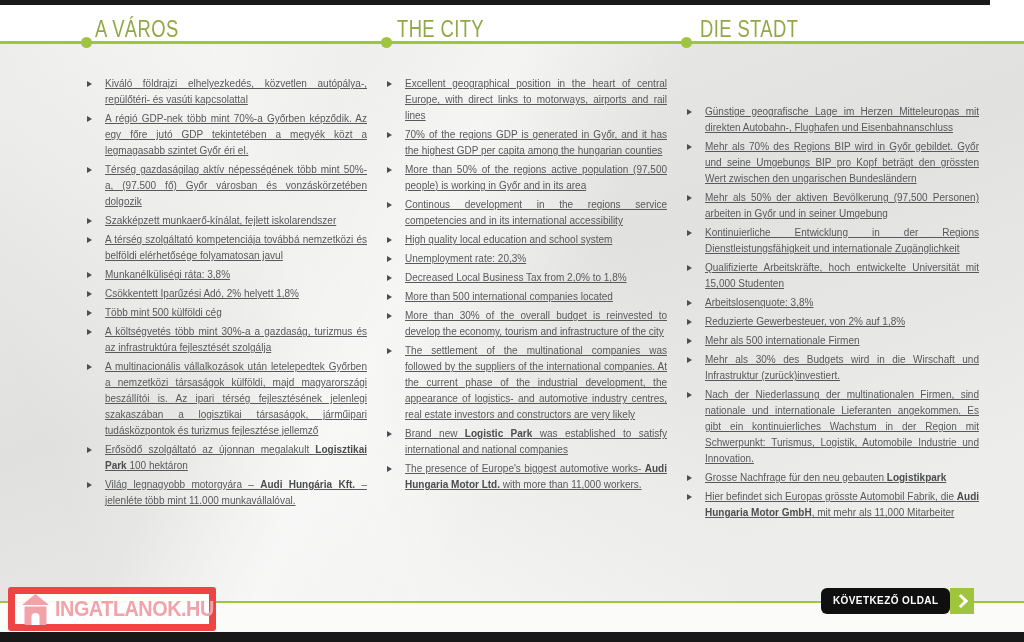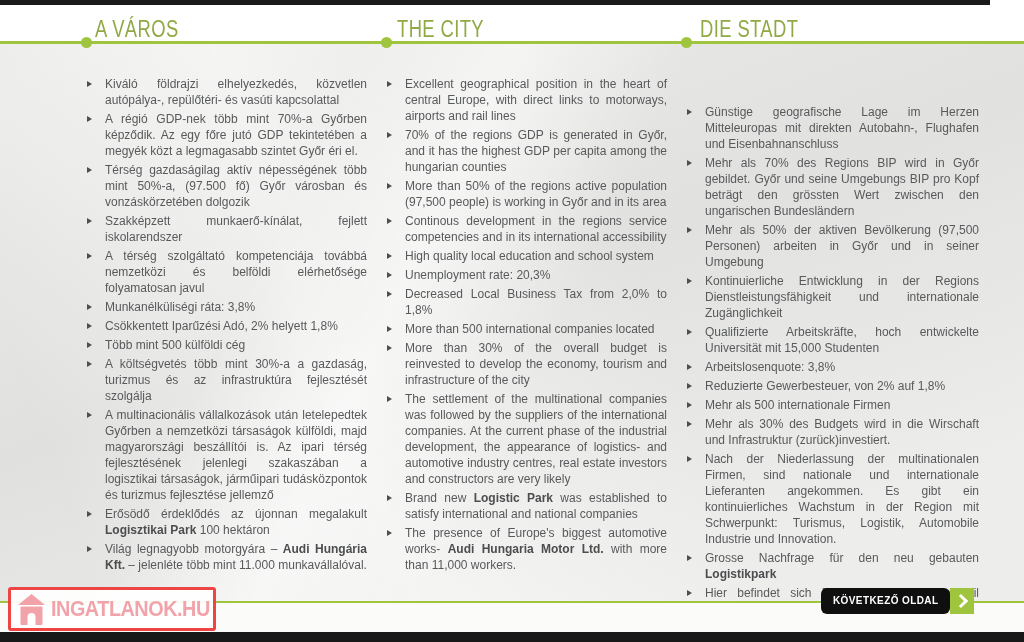--- a/index.html
+++ b/index.html
@@ -20,33 +20,33 @@
     letter-spacing:0.5px;transform:scaleX(0.8);transform-origin:left bottom;white-space:nowrap;
   }
   .title-hu{left:95px;} .title-en{left:397px;} .title-de{left:700px;}
   .rule-top{position:absolute;left:0;top:41px;width:1024px;height:3px;background:#9fc43e;}
   .dot{position:absolute;top:37px;width:11px;height:11px;border-radius:50%;background:#9fc43e;}
   .dot-1{left:81px;} .dot-2{left:381px;} .dot-3{left:681px;}
   .col{position:absolute;top:76px;width:282px;}
   .col-1{left:85px;} .col-2{left:385px;} .col-3{left:685px;width:294px;margin-top:28px;}
   .item{
     position:relative;padding-left:20px;margin-bottom:3px;text-align:justify;
-    font-size:12px;line-height:16px;color:#58595b;
+    font-size:10px;line-height:16px;color:#58595b;text-decoration:underline;
   }
   .item b{font-weight:bold;color:#4c4d4f;}
   .bullet{
     position:absolute;left:2px;top:4.5px;width:0;height:0;
     border-left:5px solid #4d4e50;border-top:3.5px solid transparent;border-bottom:3.5px solid transparent;
   }
   .rule-bottom{position:absolute;left:0;top:601px;width:1024px;height:2px;background:#9fc43e;}
   .bottom-white{position:absolute;left:0;top:603px;width:1024px;height:29px;background:#fbfbfa;}
   .bottom-bar{position:absolute;left:0;top:632px;width:1024px;height:10px;background:#181818;}
   .watermark{
     position:absolute;left:8px;top:587px;width:208px;height:44px;box-sizing:border-box;
-    background:rgba(255,255,255,0.93);border:3px solid #ef4444;border-radius:3px;
+    background:rgba(255,255,255,0.93);border:7px solid #ef4444;border-radius:3px;
     display:flex;align-items:center;gap:6px;padding-left:7px;
   }
   .watermark-text{
     color:#f1a3a9;font-weight:bold;font-size:22px;letter-spacing:-0.5px;white-space:nowrap;
     transform:scaleX(0.9);transform-origin:left center;
   }
   .next-button{position:absolute;left:821px;top:588px;height:26px;display:flex;cursor:pointer;}
   .next-label{
     background:#0f0f0f;color:#ffffff;font-size:10px;font-weight:bold;letter-spacing:0.4px;
     line-height:26px;padding:0 12px;white-space:nowrap;border-radius:6px;
@@ -73,21 +73,21 @@
     <div class="item"><span class="bullet"></span><span><span>Kiváló földrajzi elhelyezkedés, közvetlen autópálya-, repülőtéri- és vasúti kapcsolattal</span></span></div>
     <div class="item"><span class="bullet"></span><span><span>A régió GDP-nek több mint 70%-a Győrben képződik. Az egy főre jutó GDP tekintetében a megyék közt a legmagasabb szintet Győr éri el.</span></span></div>
     <div class="item"><span class="bullet"></span><span><span>Térség gazdaságilag aktív népességének több mint 50%-a, (97.500 fő) Győr városban és vonzáskörzetében dolgozik</span></span></div>
     <div class="item"><span class="bullet"></span><span><span>Szakképzett munkaerő-kínálat, fejlett iskolarendszer</span></span></div>
     <div class="item"><span class="bullet"></span><span><span>A térség szolgáltató kompetenciája továbbá nemzetközi és belföldi elérhetősége folyamatosan javul</span></span></div>
     <div class="item"><span class="bullet"></span><span><span>Munkanélküliségi ráta: 3,8%</span></span></div>
     <div class="item"><span class="bullet"></span><span><span>Csökkentett Iparűzési Adó, 2% helyett 1,8%</span></span></div>
     <div class="item"><span class="bullet"></span><span><span>Több mint 500 külföldi cég</span></span></div>
     <div class="item"><span class="bullet"></span><span><span>A költségvetés több mint 30%-a a gazdaság, turizmus és az infrastruktúra fejlesztését szolgálja</span></span></div>
     <div class="item"><span class="bullet"></span><span><span>A multinacionális vállalkozások után letelepedtek Győrben a nemzetközi társaságok külföldi, majd magyarországi beszállítói is. Az ipari térség fejlesztésének jelenlegi szakaszában a logisztikai társaságok, járműipari tudásközpontok és turizmus fejlesztése jellemző</span></span></div>
-    <div class="item"><span class="bullet"></span><span><span>Erősödő érdeklődés az újonnan megalakult </span><b>Logisztikai Park</b><span> 100 hektáron</span></span></div>
+    <div class="item"><span class="bullet"></span><span><span>Erősödő szolgáltató az újonnan megalakult </span><b>Logisztikai Park</b><span> 100 hektáron</span></span></div>
     <div class="item"><span class="bullet"></span><span><span>Világ legnagyobb motorgyára – </span><b>Audi Hungária Kft.</b><span> – jelenléte több mint 11.000 munkavállalóval.</span></span></div>
   </div>
 <div class="col col-2">
     <div class="item"><span class="bullet"></span><span><span>Excellent geographical position in the heart of central Europe, with direct links to motorways, airports and rail lines</span></span></div>
     <div class="item"><span class="bullet"></span><span><span>70% of the regions GDP is generated in Győr, and it has the highest GDP per capita among the hungarian counties</span></span></div>
     <div class="item"><span class="bullet"></span><span><span>More than 50% of the regions active population (97,500 people) is working in Győr and in its area</span></span></div>
     <div class="item"><span class="bullet"></span><span><span>Continous development in the regions service competencies and in its international accessibility</span></span></div>
     <div class="item"><span class="bullet"></span><span><span>High quality local education and school system</span></span></div>
     <div class="item"><span class="bullet"></span><span><span>Unemployment rate: 20,3%</span></span></div>
     <div class="item"><span class="bullet"></span><span><span>Decreased Local Business Tax from 2,0% to 1,8%</span></span></div>

